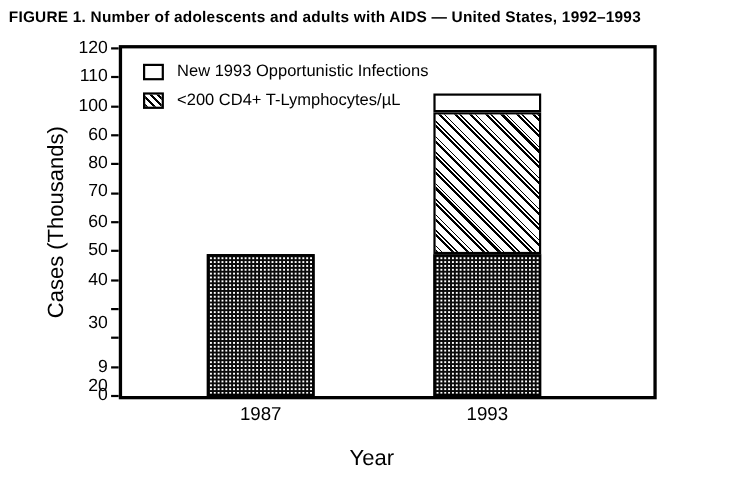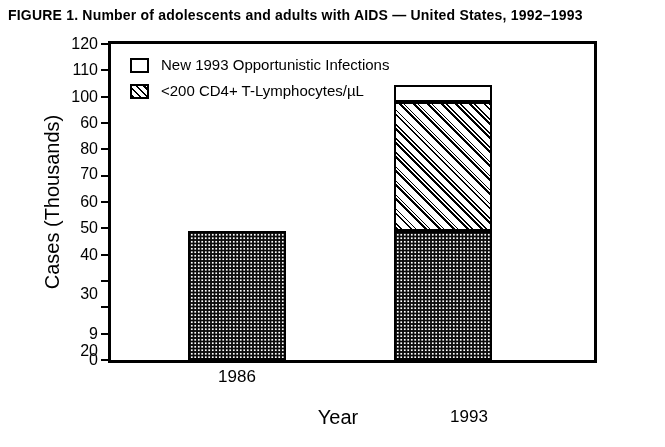--- a/index.html
+++ b/index.html
@@ -171,18 +171,18 @@
     <div class="legend-item">
       <span class="legend-swatch pat-white"></span>
       <span class="legend-label">New 1993 Opportunistic Infections</span>
     </div>
     <div class="legend-item">
       <span class="legend-swatch pat-hatch"></span>
       <span class="legend-label">&lt;200 CD4+ T-Lymphocytes/µL</span>
     </div>
   </div>
 
-  <div class="x-tick-label" style="left: 237px;">1986</div>
-  <div class="x-tick-label" style="left: 469px; margin-top: 40px;">1993</div>
+  <div class="x-tick-label" style="left: 237px;">1987</div>
+  <div class="x-tick-label" style="left: 443px;">1993</div>
 
   <div class="x-axis-title">Year</div>
 
 </div>
 
 </body></html>

